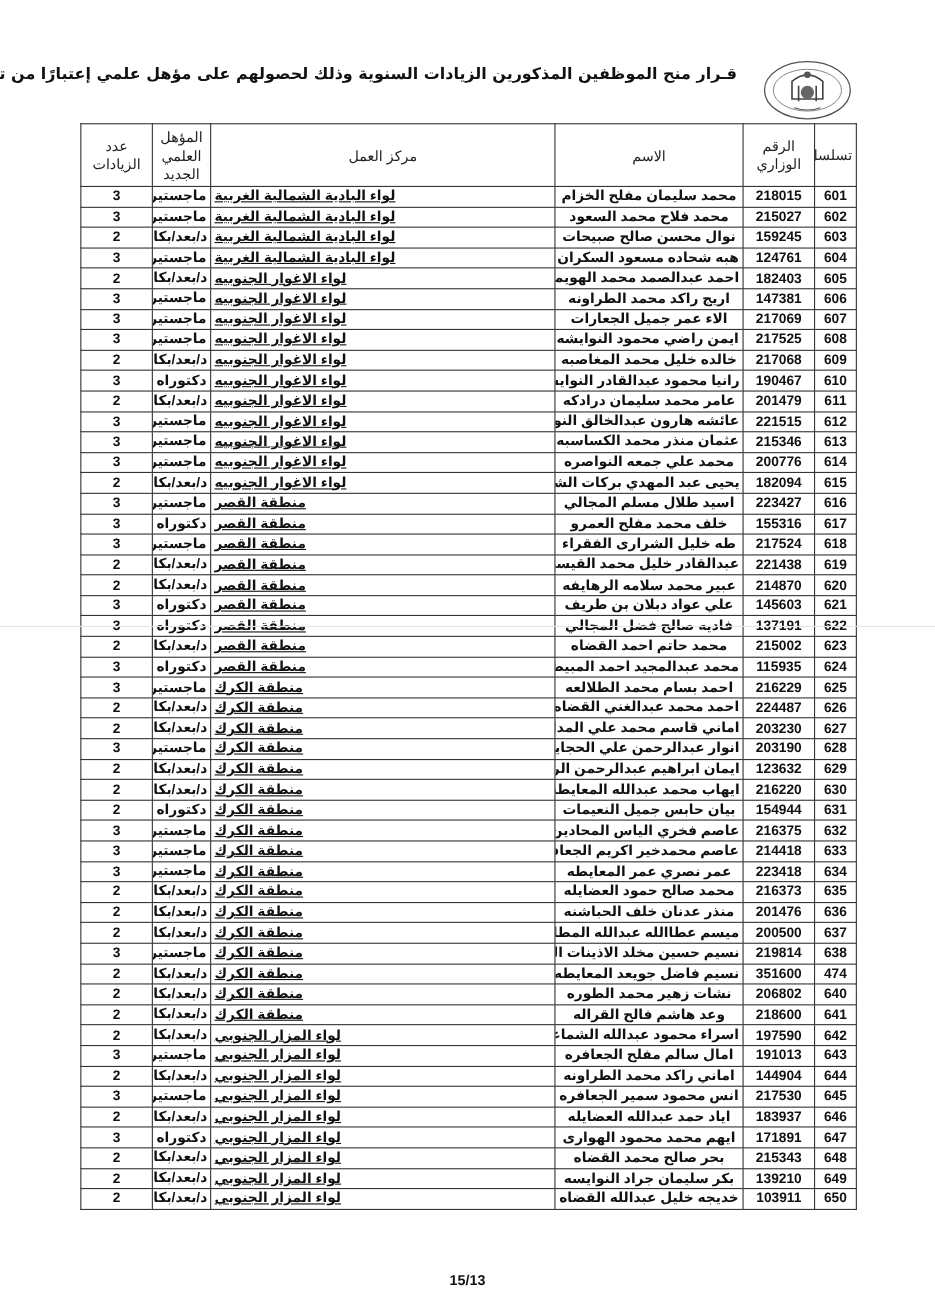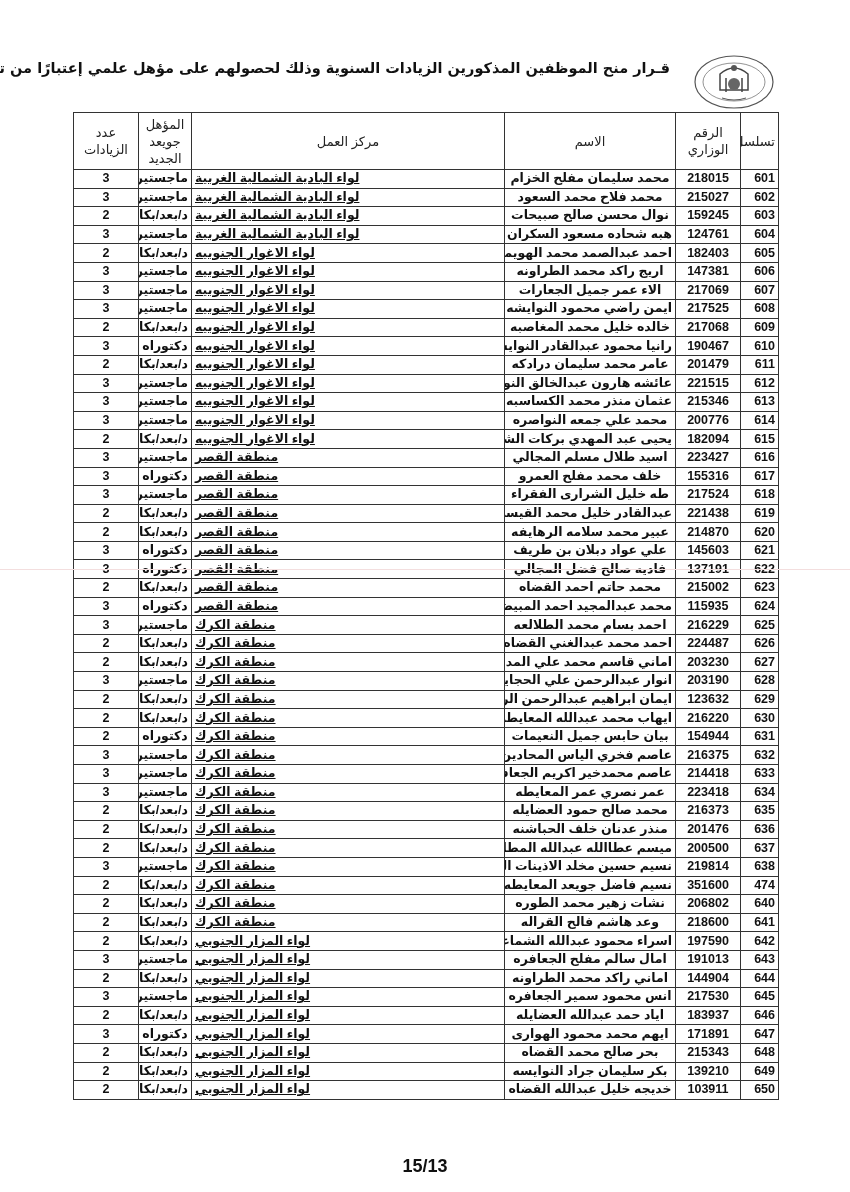--- a/index.html
+++ b/index.html
@@ -21,29 +21,29 @@
   }
   table.grid td, table.grid th {
     border: 1.3px solid #333; padding: 0 3px; overflow: hidden; white-space: nowrap;
     font-family: "Liberation Sans", "DejaVu Sans", sans-serif;
   }
   table.grid th {
     height: 56px; font-weight: normal; font-size: 13px; line-height: 17px; color: #222;
     text-align: center; vertical-align: middle; white-space: normal;
   }
   table.grid td { height: 17.6px; font-size: 12.5px; font-weight: bold; line-height: 17px; }
-  td.c-seq { font-size: 13px; margin-top: 28px; }
+  td.c-seq { text-align: center; font-size: 13px; margin-top: 28px; }
   td.c-id { text-align: center; font-size: 13px; margin-top: 14px; }
   td.c-name { text-align: center; }
   td.c-center { text-align: left; text-decoration: underline; }
   td.c-qual { text-align: center; font-size: 11.5px; margin-left: 48px; }
   td.c-count { text-align: center; font-size: 13px; }
   .page-num {
     position: absolute; left: 400px; top: 1156px; width: 50px; text-align: center;
-    font-family: "Liberation Sans", sans-serif; font-weight: bold; font-size: 18px;
+    font-family: "Liberation Sans", sans-serif; font-weight: bold; font-size: 13px;
   }
   .scan-line {
     position: absolute; left: 0; top: 569px; width: 850px; height: 1px; background: #f3dede;
   }
 </style>
 </head>
 <body>
 
 <div class="title">قـرار منح الموظفين المذكورين الزيادات السنوية  وذلك لحصولهم على مؤهل علمي إعتبارًا من تاريخ ٢٠٢٥/١٢/٣١</div>
 
@@ -67,21 +67,21 @@
     <col style="width:313px">
     <col style="width:53px">
     <col style="width:65px">
   </colgroup>
   <thead>
     <tr>
       <th>تسلسل</th>
       <th>الرقم الوزاري</th>
       <th>الاسم</th>
       <th>مركز العمل</th>
-      <th>المؤهل جويعد الجديد</th>
+      <th>المؤهل العلمي الجديد</th>
       <th>عدد الزيادات</th>
     </tr>
   </thead>
   <tbody id="tbody">
       <tr>
         <td class="c-seq">601</td>
         <td class="c-id">218015</td>
         <td class="c-name">محمد سليمان مفلح الخزام</td>
         <td class="c-center">لواء البادية الشمالية الغربية</td>
         <td class="c-qual">ماجستير</td>

